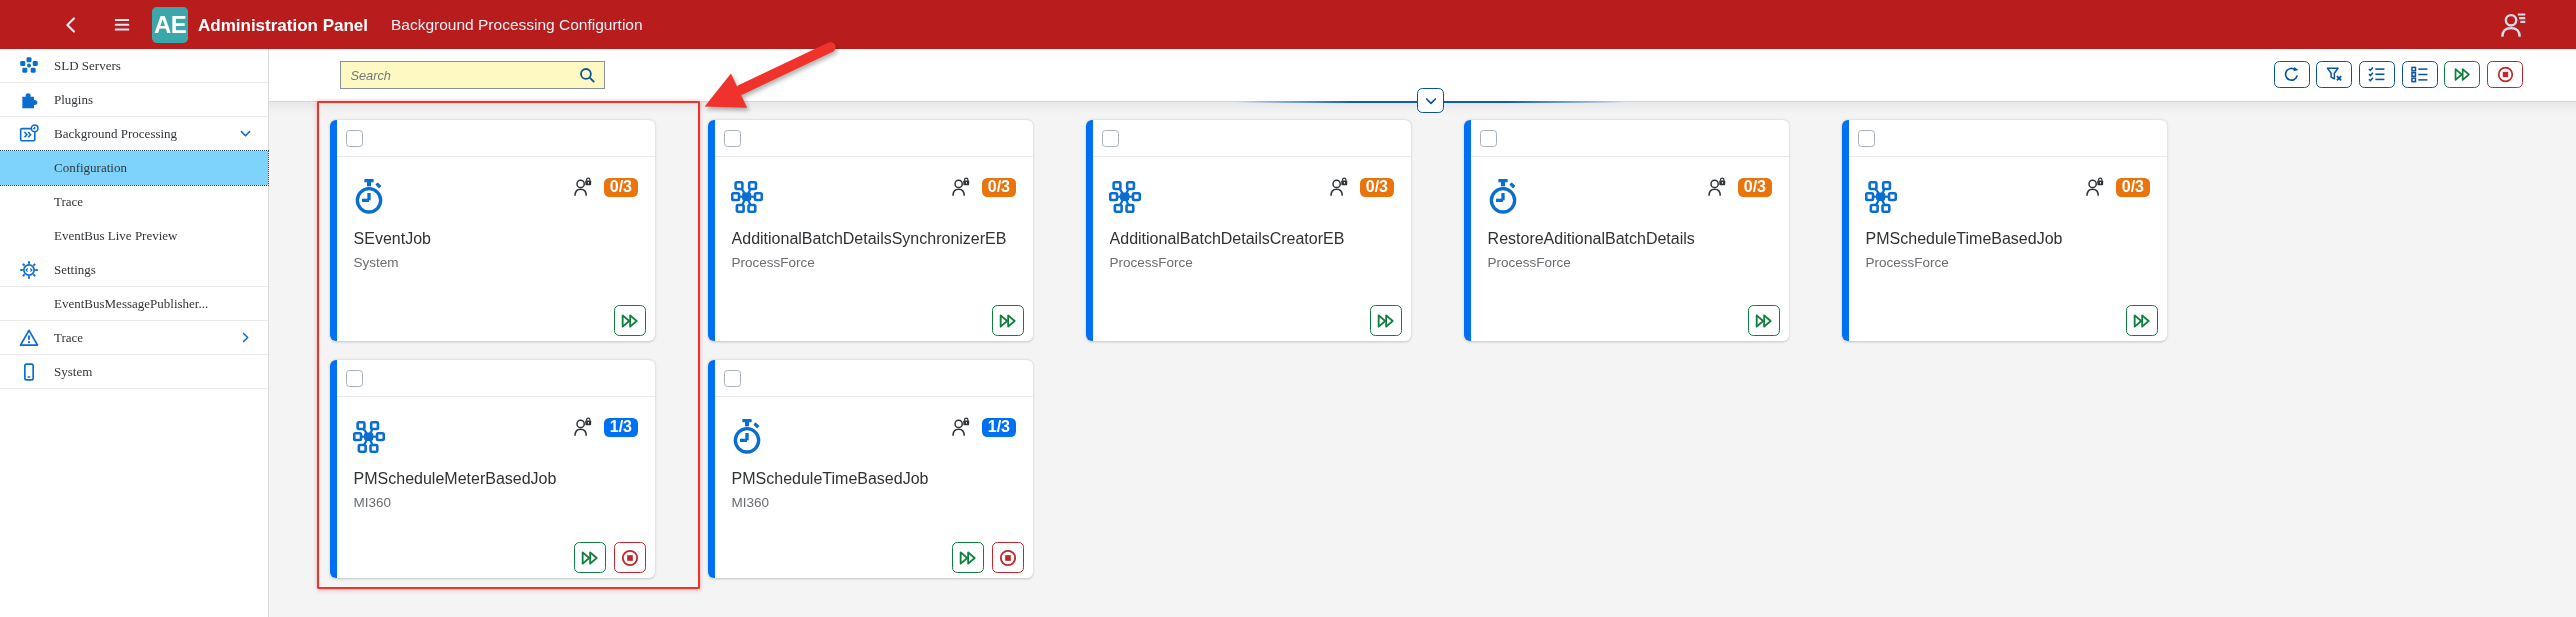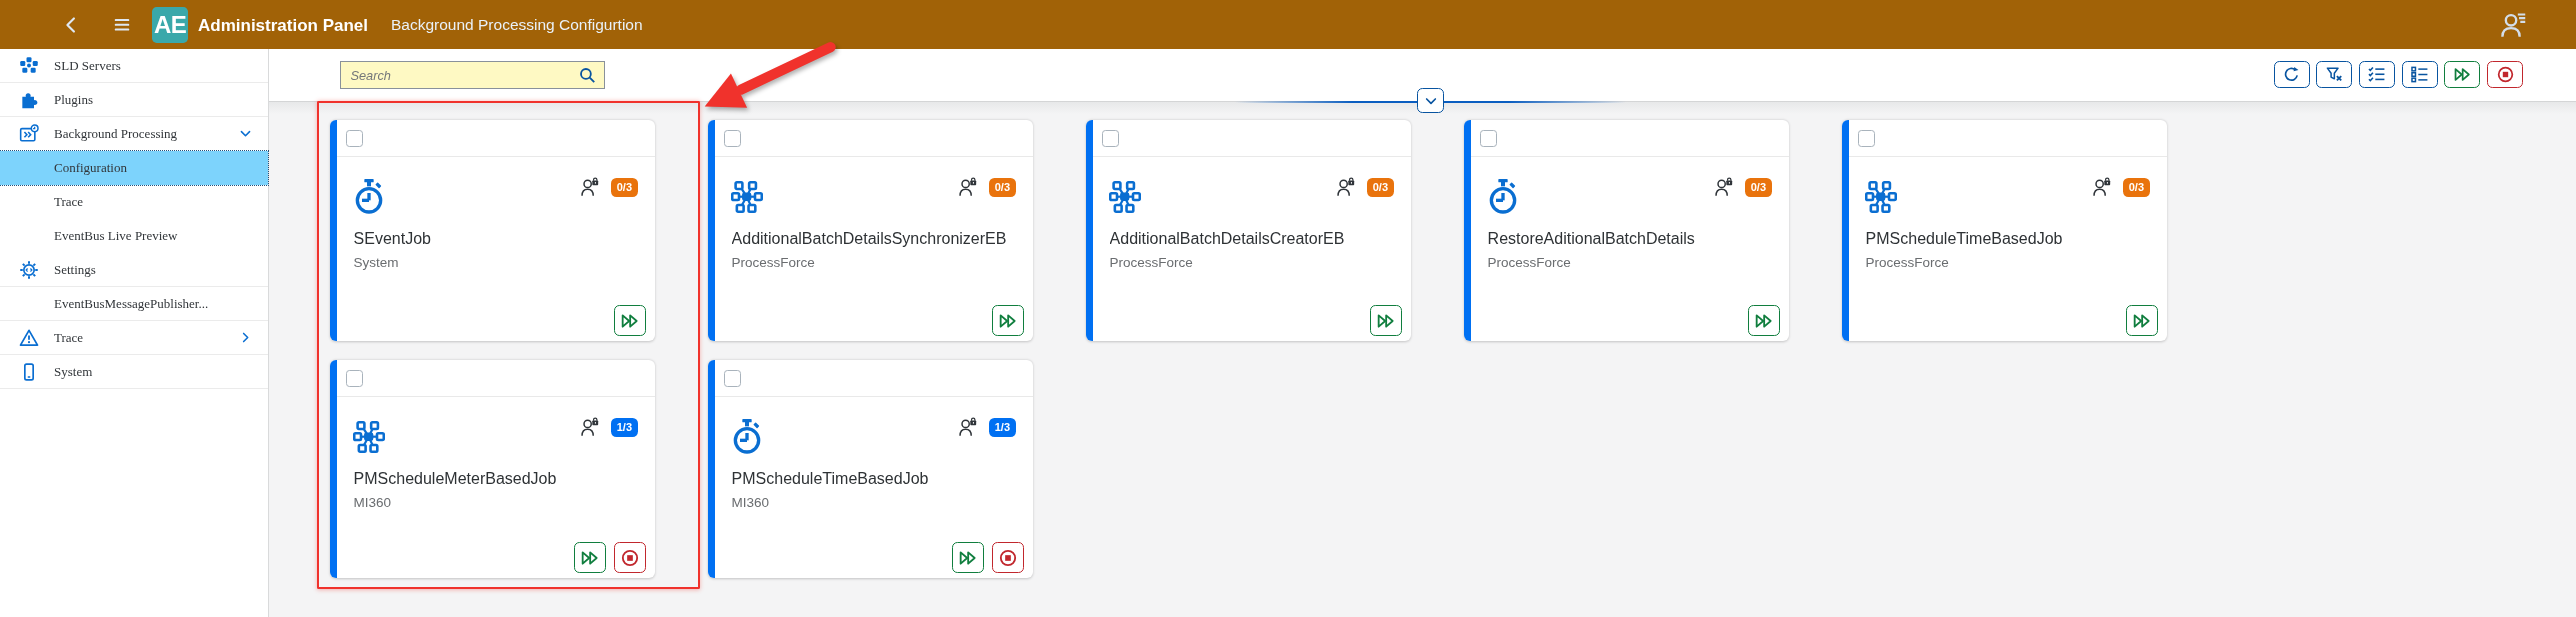--- a/index.html
+++ b/index.html
@@ -1,21 +1,21 @@
 <!DOCTYPE html>
 <html style="font-size:10.8px"><head>
 <meta charset="utf-8">
 <style>
   * { box-sizing: border-box; margin: 0; padding: 0; }
   html,body { width:2576px; height:617px; overflow:hidden; background:#fff;
               font-family:"Liberation Sans", sans-serif; }
   #app { position:relative; width:2576px; height:617px; background:#fff; }
 
   
-  .shellbar { position:absolute; left:0; top:0; width:2576px; height:49px; background:#a16207; z-index:10; }
+  .shellbar { position:absolute; left:0; top:0; width:2576px; height:49px; background:#b91c1c; z-index:10; }
   .shellbar .back { position:absolute; left:63px; top:15px; width:17.5px; height:20px; color:#dfe8f3; cursor:pointer; }
   .shellbar .menu { position:absolute; left:110px; top:16px; width:24px; height:17.5px; color:#dfe8f3; cursor:pointer; }
   .logo-tile { position:absolute; left:152px; top:6.7px; width:36px; height:36px; border-radius:4.7px;
                background:#3aa8aa; color:#fff; font-size:24px; font-weight:700; letter-spacing:-0.7px;
                display:flex; align-items:center; justify-content:center; }
   .shell-title { position:absolute; left:198px; top:15.5px; color:#ffffff; font-size:17px; font-weight:700; white-space:nowrap; }
   .shell-subtitle { position:absolute; left:391px; top:16px; color:#eaf1f8; font-size:15.5px; font-weight:400; white-space:nowrap; }
   .shellbar .usericon { position:absolute; left:2498px; top:10px; width:31px; height:30px; color:#d3dde9; cursor:pointer; }
 
   
@@ -60,21 +60,21 @@
   .card { position:absolute; width:325px; background:#ffffff; border-radius:6px;
           box-shadow:0 0.7px 2.7px rgba(0,0,0,.20); z-index:2; }
   .card .accent { position:absolute; left:0; top:0; bottom:0; width:6.7px; background:#0070f2;
                   border-radius:6px 0 0 6px; }
   .card-head { position:absolute; left:6.7px; right:0; top:0; height:37px; border-bottom:0.7px solid #e9e9e9; }
   .checkbox { position:absolute; left:16px; top:10px; width:17px; height:17px; background:#fff;
               border:1px solid #a9b3bc; border-radius:3.4px; cursor:pointer; }
   .job-ic { position:absolute; left:23px; top:59px; width:32px; height:36px; color:#0a6ed1; }
   .meta { position:absolute; right:17px; top:57px; display:flex; align-items:center; gap:11.5px; }
   .ulock { width:19px; height:20px; color:#2f3439; }
-  .badge { height:19px; min-width:27px; padding:0 6px; border-radius:5.4px; color:#fff; font-size:11px;
+  .badge { height:19px; min-width:27px; padding:0 6px; border-radius:5.4px; color:#fff; font-size:16px;
            font-weight:700; display:flex; align-items:center; justify-content:center; }
   .card-title { position:absolute; left:23.6px; top:110px; font-size:16px; color:#2e3235; white-space:nowrap;
                 max-width:296px; overflow:hidden; }
   .card-sub { position:absolute; left:23.6px; top:135px; font-size:13.5px; color:#6a6d70; }
   .actions { position:absolute; right:9.4px; bottom:4.7px; display:flex; gap:8px; }
   .abtn { width:32px; height:31px; background:#fff; border-radius:5.4px; display:flex; align-items:center;
           justify-content:center; cursor:pointer; }
   .abtn.green { border:0.7px solid #107e3e; color:#107e3e; }
   .abtn.red   { border:0.7px solid #c1272d; color:#c1272d; }
   .abtn svg { width:20px; height:20px; }

